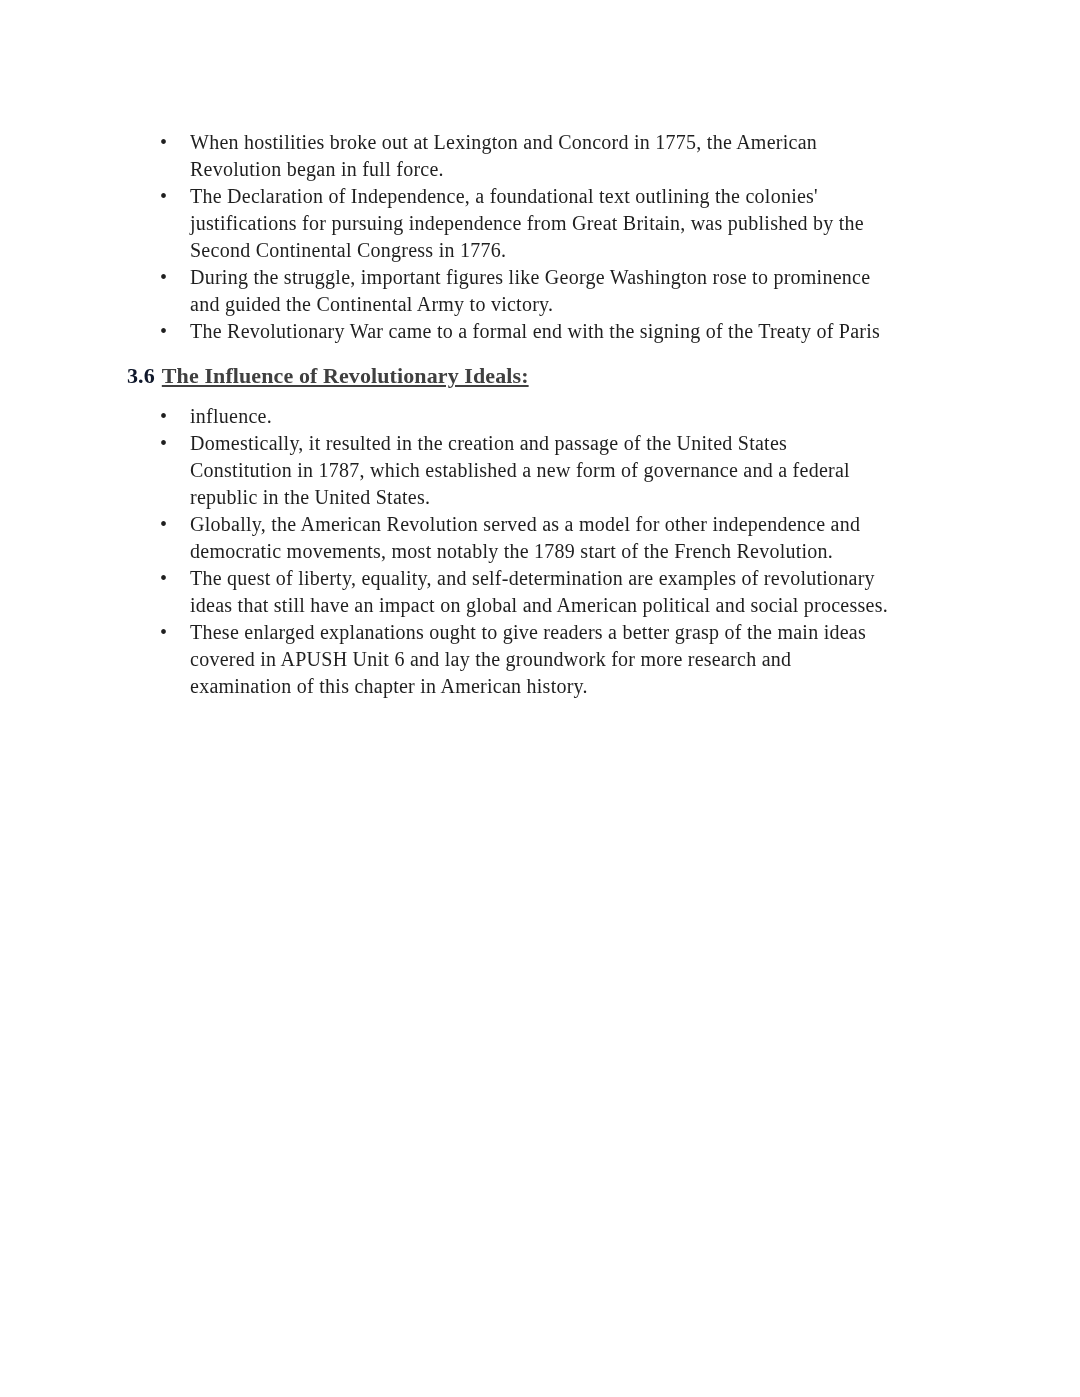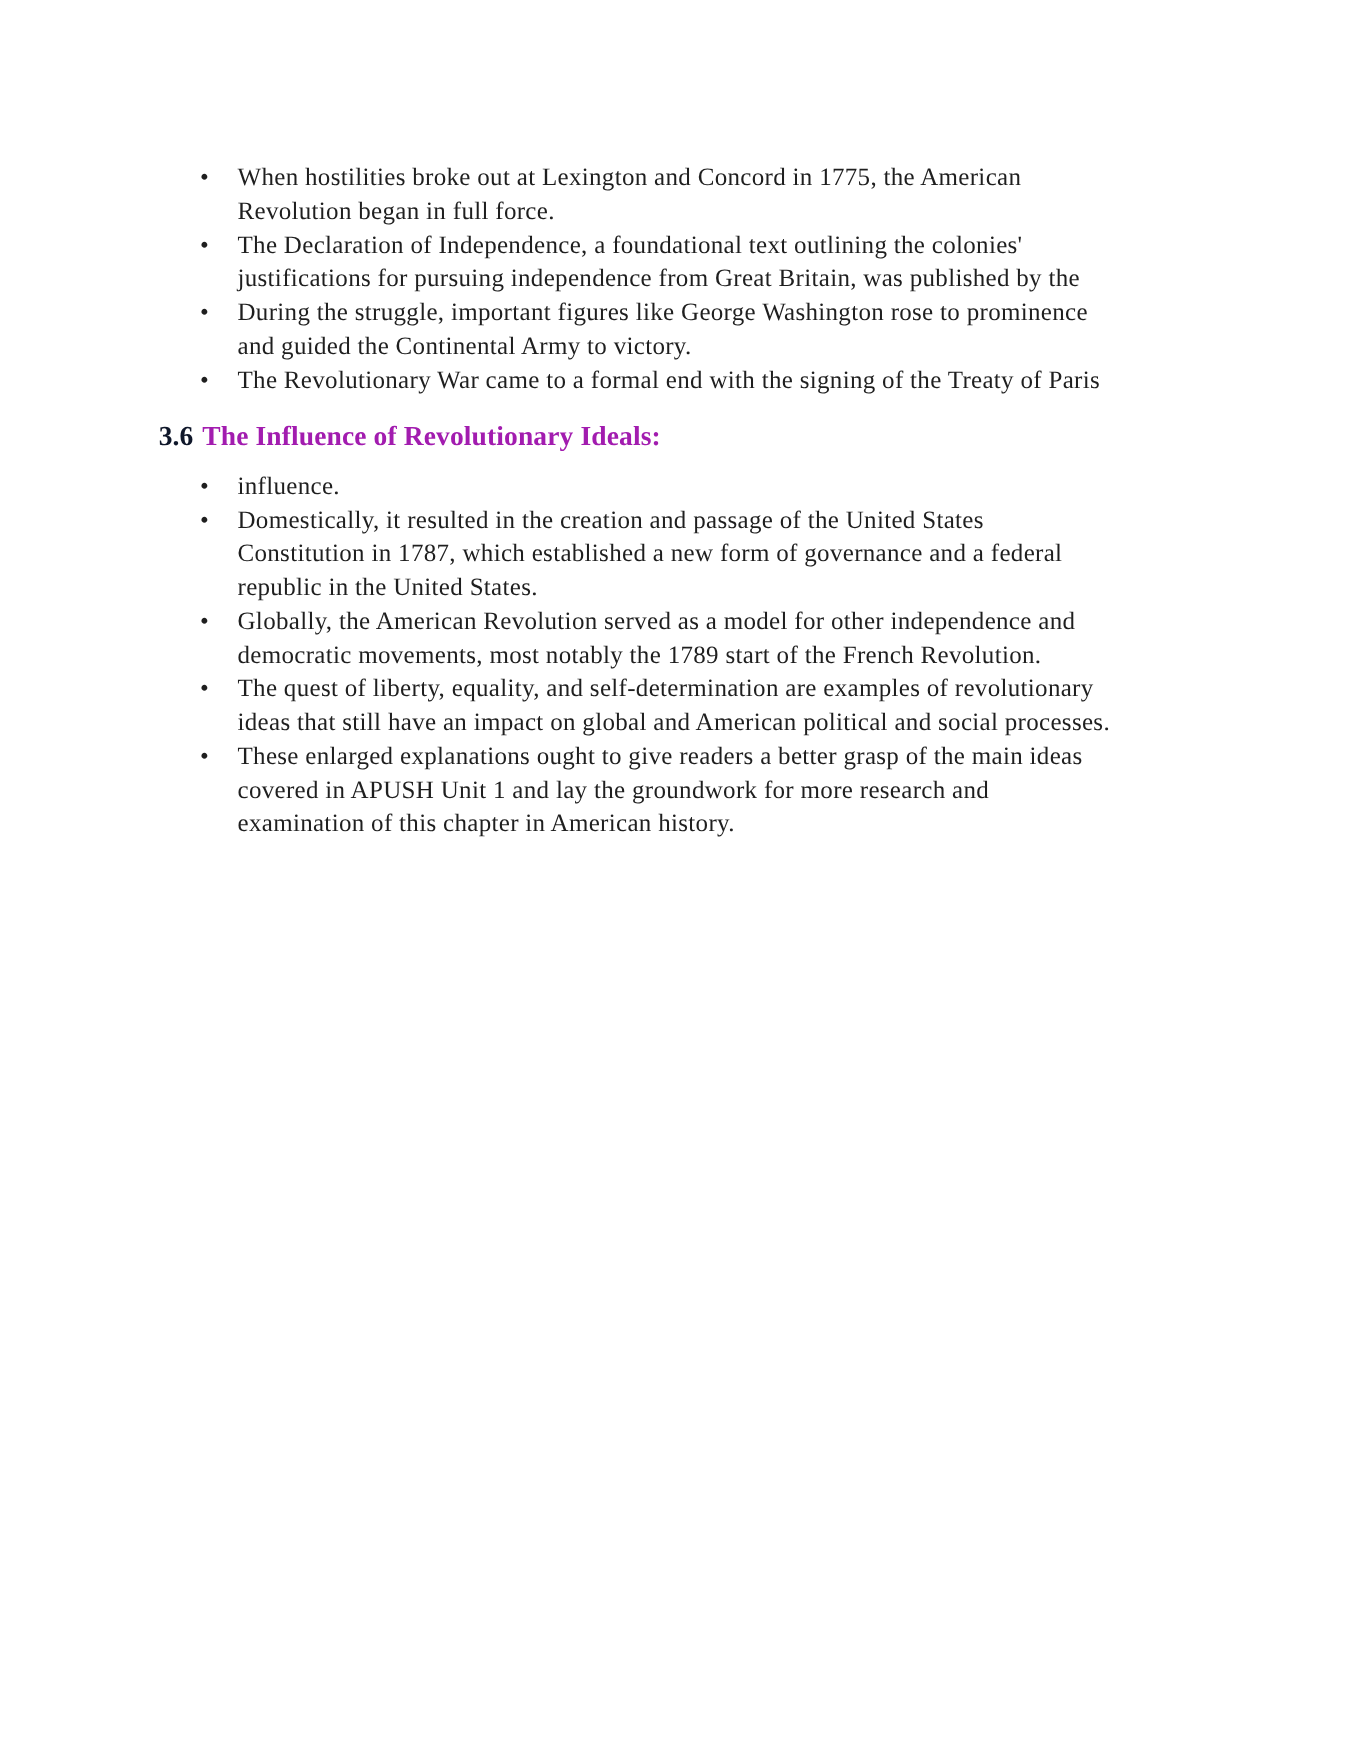--- a/index.html
+++ b/index.html
@@ -51,21 +51,22 @@
     font-size: 22px;
     line-height: 28px;
     font-weight: 700;
     letter-spacing: 0.1px;
   }
   .h-num {
     color: #0f172a;
     margin-right: 7px;
   }
   .h-title {
-    color: #a21caf;
+    color: #404040;
+    text-decoration: underline;
   }
 </style>
 </head>
 <body>
 
 <div class="page">
 
   <ul class="doc-list">
 
       <li class="doc-li">
@@ -74,20 +75,21 @@
           <div class="line">When hostilities broke out at Lexington and Concord in 1775, the American</div>
           <div class="line">Revolution began in full force.</div>
         </div>
       </li>
 
       <li class="doc-li">
         <span class="bullet">•</span>
         <div class="li-text">
           <div class="line">The Declaration of Independence, a foundational text outlining the colonies'</div>
           <div class="line">justifications for pursuing independence from Great Britain, was published by the</div>
+          <div class="line">Second Continental Congress in 1776.</div>
         </div>
       </li>
 
       <li class="doc-li">
         <span class="bullet">•</span>
         <div class="li-text">
           <div class="line">During the struggle, important figures like George Washington rose to prominence</div>
           <div class="line">and guided the Continental Army to victory.</div>
         </div>
       </li>
@@ -135,19 +137,19 @@
         <div class="li-text">
           <div class="line">The quest of liberty, equality, and self-determination are examples of revolutionary</div>
           <div class="line">ideas that still have an impact on global and American political and social processes.</div>
         </div>
       </li>
 
       <li class="doc-li">
         <span class="bullet">•</span>
         <div class="li-text">
           <div class="line">These enlarged explanations ought to give readers a better grasp of the main ideas</div>
-          <div class="line">covered in APUSH Unit 1 and lay the groundwork for more research and</div>
+          <div class="line">covered in APUSH Unit 6 and lay the groundwork for more research and</div>
           <div class="line">examination of this chapter in American history.</div>
         </div>
       </li>
     </ul>
 
 </div>
 
 </body></html>

